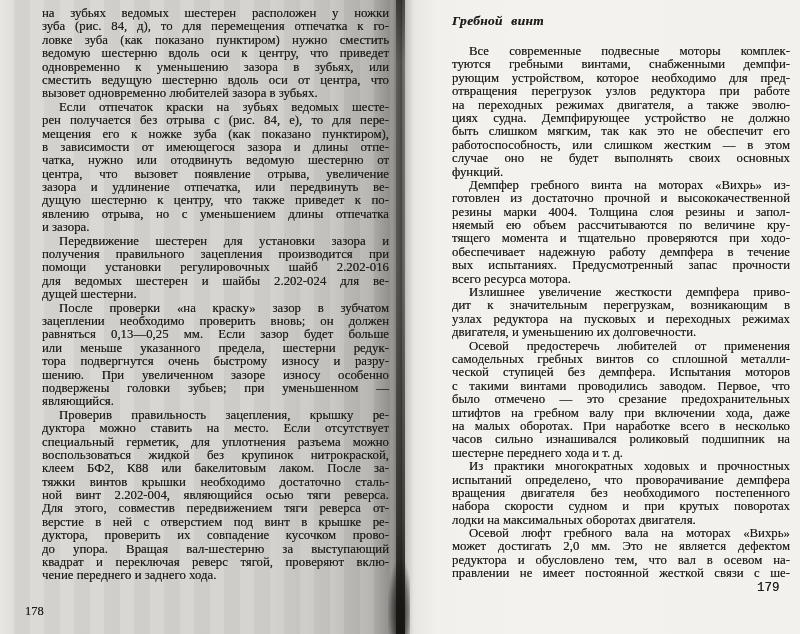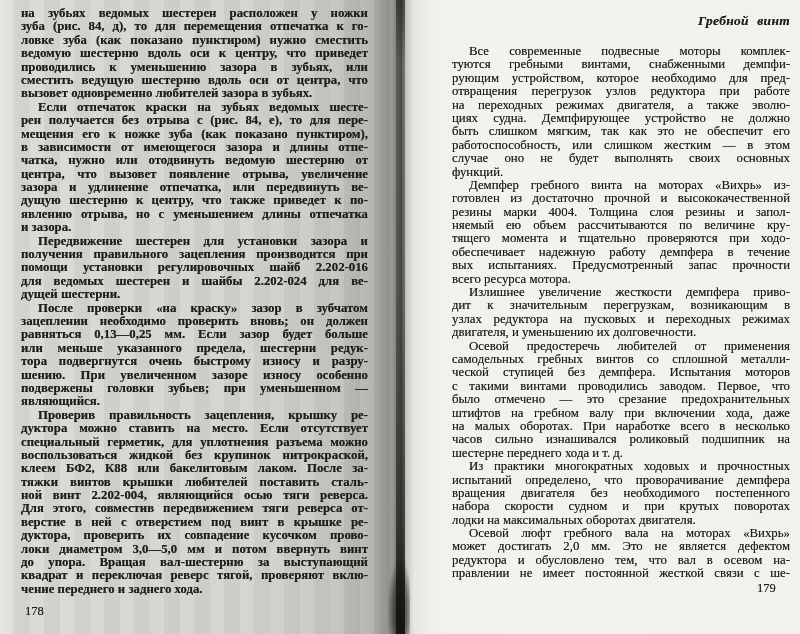--- a/index.html
+++ b/index.html
@@ -51,51 +51,51 @@
     background: radial-gradient(ellipse at 55% 65%,
       rgba(22,21,19,0.9) 0%, rgba(22,21,19,0.45) 48%, rgba(22,21,19,0) 75%);
   }
   
   .text-col {
     position: absolute;
     font-size: 12.8px;
     line-height: 13.4px;
     text-shadow: 0 0 0.35px rgba(20,19,17,0.6);
   }
-  .left-col  { left: 21px;  top: 7px;  width: 347px; font-weight: bold; }
+  .left-col  { left: 42px;  top: 7px;  width: 347px; }
   .right-col { left: 452px; top: 14px; width: 338px; }
   .para { margin: 0; }
   .line {
     height: 13.4px;
     white-space: nowrap;
     text-align: justify;
     text-align-last: justify;
     text-justify: inter-word;
   }
   .line.last { text-align-last: left; }
   .line.last.flush { text-align-last: justify; }
   .line.indent { text-indent: 17px; }
   .heading {
-    text-align: right;
+    text-align: left;
     font-weight: bold;
     font-style: italic;
     font-size: 13.5px;
     line-height: 14px;
     margin: 0 0 17px 0;
     word-spacing: 0.35em;
     letter-spacing: 0.3px;
   }
   .page-num {
     position: absolute;
     font-size: 12.5px;
     line-height: 13px;
     text-shadow: 0 0 0.35px rgba(20,19,17,0.6);
   }
   .page-num.left  { left: 25px;  top: 605px; }
-  .page-num.right { left: 757px; top: 582px; }
+  .page-num.right { left: 757px; top: 582px; font-family: Liberation Mono, monospace; }
 </style>
 </head>
 <body>
 
 <div class="scan" style="color: rgb(30, 29, 27);">
 
   <div class="left-page">
     <div class="streaks"></div>
   </div>
 
@@ -103,21 +103,21 @@
 
   <div class="fold"></div>
   <div class="fold-blob"></div>
 
   <div class="text-col left-col">
       <div class="para">
         <div class="line">на зубьях ведомых шестерен расположен у ножки</div>
         <div class="line">зуба (рис. 84, д), то для перемещения отпечатка к го-</div>
         <div class="line">ловке зуба (как показано пунктиром) нужно сместить</div>
         <div class="line">ведомую шестерню вдоль оси к центру, что приведет</div>
-        <div class="line">проводились к уменьшению зазора в зубьях, или</div>
+        <div class="line">одновременно к уменьшению зазора в зубьях, или</div>
         <div class="line">сместить ведущую шестерню вдоль оси от центра, что</div>
         <div class="line last">вызовет одновременно любителей зазора в зубьях.</div>
       </div>
       <div class="para">
         <div class="line indent">Если отпечаток краски на зубьях ведомых шесте-</div>
         <div class="line">рен получается без отрыва с (рис. 84, е), то для пере-</div>
         <div class="line">мещения его к ножке зуба (как показано пунктиром),</div>
         <div class="line">в зависимости от имеющегося зазора и длины отпе-</div>
         <div class="line">чатка, нужно или отодвинуть ведомую шестерню от</div>
         <div class="line">центра, что вызовет появление отрыва, увеличение</div>
@@ -142,26 +142,25 @@
         <div class="line">шению. При увеличенном зазоре износу особенно</div>
         <div class="line">подвержены головки зубьев; при уменьшенном —</div>
         <div class="line last">являющийся.</div>
       </div>
       <div class="para">
         <div class="line indent">Проверив правильность зацепления, крышку ре-</div>
         <div class="line">дуктора можно ставить на место. Если отсутствует</div>
         <div class="line">специальный герметик, для уплотнения разъема можно</div>
         <div class="line">воспользоваться жидкой без крупинок нитрокраской,</div>
         <div class="line">клеем БФ2, К88 или бакелитовым лаком. После за-</div>
-        <div class="line">тяжки винтов крышки любителей поставить сталь-</div>
+        <div class="line">тяжки винтов крышки необходимо достаточно сталь-</div>
         <div class="line">ной винт 2.202-004, являющийся осью тяги реверса.</div>
         <div class="line">Для этого, совместив передвижением тяги реверса от-</div>
         <div class="line">верстие в ней с отверстием под винт в крышке ре-</div>
         <div class="line">дуктора, проверить их совпадение кусочком прово-</div>
-        <div class="line">локи диаметром 3,0—5,0 мм и потом ввернуть винт</div>
         <div class="line">до упора. Вращая вал-шестерню за выступающий</div>
         <div class="line">квадрат и переключая реверс тягой, проверяют вклю-</div>
         <div class="line last">чение переднего и заднего хода.</div>
       </div>
     </div>
 
   <div class="text-col right-col">
     <div class="heading">Гребной винт</div>
     <div>
         <div class="para">

